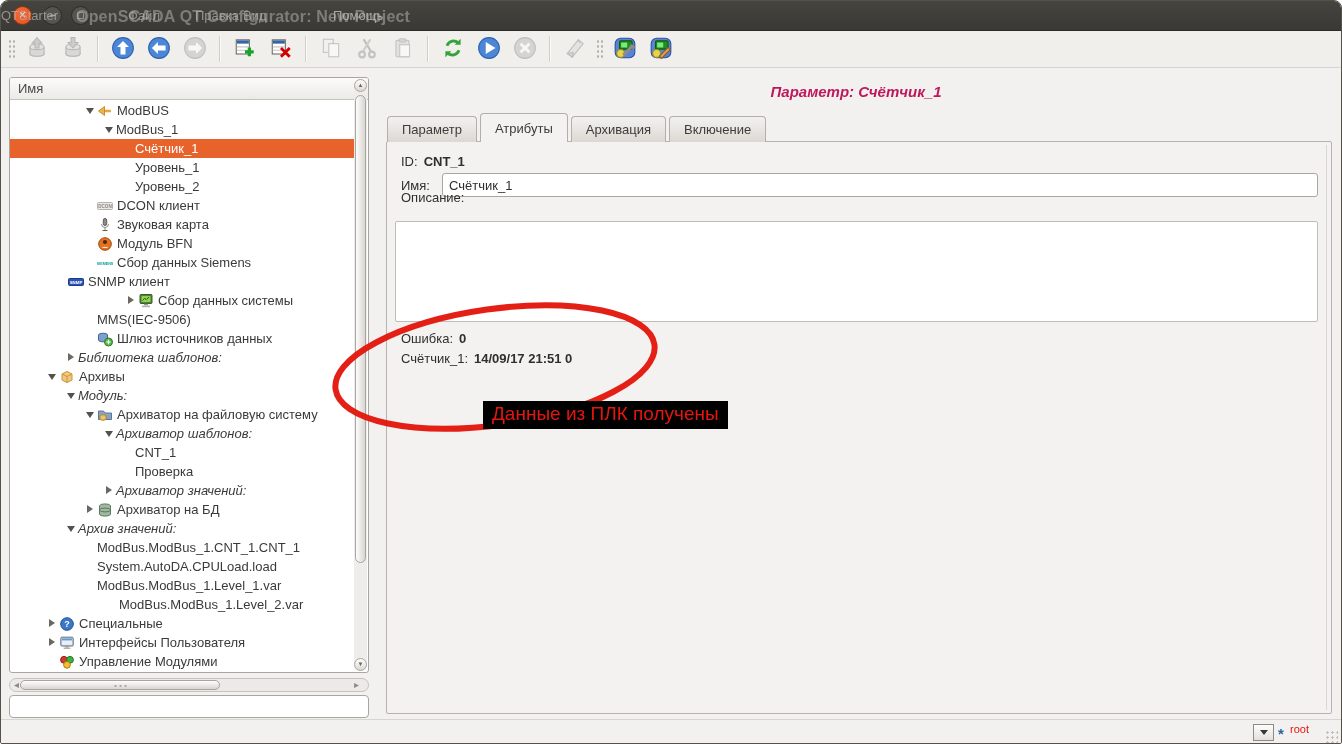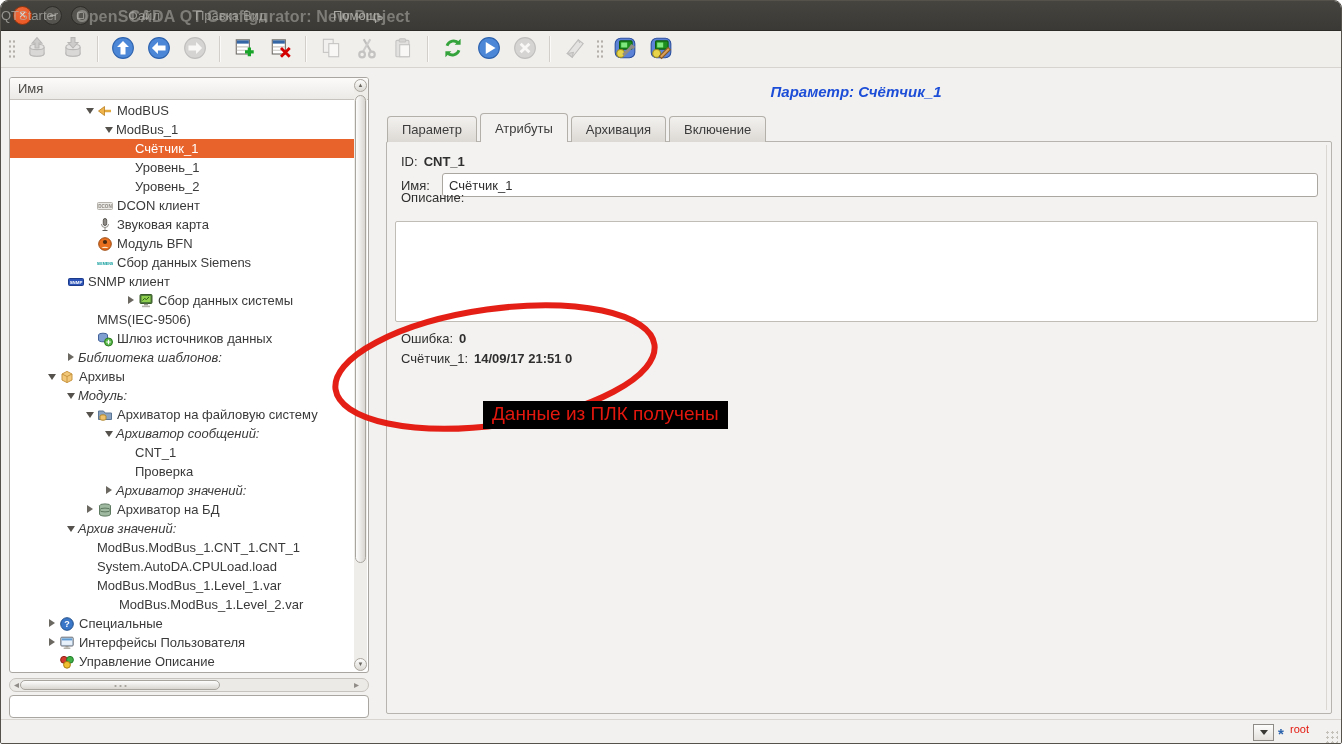--- a/index.html
+++ b/index.html
@@ -65,21 +65,21 @@
             background:linear-gradient(#fdfdfd,#d9d6d1);border:1px solid #a8a49e;}
   .hs-grip{position:absolute;left:50%;top:3px;width:14px;height:4px;margin-left:-7px;
            background-image:radial-gradient(circle,#a8a49e 1px,transparent 1.2px);background-size:5px 4px;}
   
   .search{position:absolute;left:8px;top:694px;width:360px;height:23px;border:1px solid #a9a5a0;
           border-radius:4px;background:#fff;padding:0 6px;font-size:13px;font-family:inherit;}
 
   
   .right-panel{position:absolute;left:376px;top:68px;width:958px;height:650px;}
   .panel-title{position:absolute;left:0;top:14px;width:100%;text-align:center;font-weight:bold;
-               font-style:italic;font-size:15px;color:#1d4ed8;}
+               font-style:italic;font-size:15px;color:#be185d;}
   .tabs{position:absolute;left:10px;top:44px;display:flex;align-items:flex-end;z-index:2;}
   .tab{padding:5px 14px;border:1px solid #b3afa9;border-bottom:none;border-radius:4px 4px 0 0;
        background:linear-gradient(#f3f1ef,#dcd9d4);margin-right:3px;font-size:13px;color:#3c3c3c;height:26px;}
   .tab.active{background:#f3f2f0;height:29px;padding-top:7px;box-shadow:0 1px 0 #f3f2f0;}
   .content-box{position:absolute;left:9px;top:72px;width:946px;height:573px;background:#f3f2f0;
                border:1px solid #b7b3ae;border-radius:2px;}
   .content-box::after{content:"";position:absolute;right:4px;top:3px;bottom:3px;width:1px;background:#dad6d1;}
   .fld-row{position:absolute;left:14px;font-size:13px;color:#2f2f2f;}
   .fld-label{margin-right:6px;}
   .name-input{position:absolute;left:55px;top:31px;width:876px;height:24px;border:1px solid #aaa6a0;
@@ -363,21 +363,21 @@
           <span class="exp e-open"></span>
           <span class="ticon"><svg viewBox="0 0 16 16">
               <path d="M1.5 4h5l1.5 2h6.5v6.5h-13z" fill="#8aa3c0" stroke="#5b7695"></path>
               <ellipse cx="6" cy="9" rx="3" ry="1.2" fill="#f0c36a" stroke="#b08830"></ellipse>
               <path d="M3 9v3c0 .7 1.3 1.2 3 1.2s3-.5 3-1.2V9" fill="#f0c36a" stroke="#b08830"></path>
             </svg></span>
           <span class="tlabel">Архиватор на файловую систему</span>
         </div>
         <div class="trow" style="padding-left: 94px;">
           <span class="exp e-open"></span>
-          <span class="tlabel it">Архиватор сообщений:</span>
+          <span class="tlabel it">Архиватор шаблонов:</span>
         </div>
         <div class="trow" style="padding-left: 113px;">
           <span class="exp"></span>
           <span class="tlabel">CNT_1</span>
         </div>
         <div class="trow" style="padding-left: 113px;">
           <span class="exp"></span>
           <span class="tlabel">Проверка</span>
         </div>
         <div class="trow" style="padding-left: 94px;">
@@ -432,21 +432,21 @@
             </svg></span>
           <span class="tlabel">Интерфейсы Пользователя</span>
         </div>
         <div class="trow" style="padding-left: 37px;">
           <span class="exp"></span>
           <span class="ticon"><svg viewBox="0 0 16 16">
               <circle cx="5" cy="5.8" r="3.4" fill="#d33a2c" stroke="#8f1f15"></circle>
               <circle cx="11" cy="5.8" r="3.4" fill="#3faf46" stroke="#1f7a26"></circle>
               <circle cx="8" cy="10.8" r="3.4" fill="#f0c030" stroke="#a87f10"></circle>
             </svg></span>
-          <span class="tlabel">Управление Описание</span>
+          <span class="tlabel">Управление Модулями</span>
         </div>
       </div>
     <div class="vscroll">
       <div class="vs-btn up">▲</div>
       <div class="vs-thumb"></div>
       <div class="vs-btn down">▼</div>
     </div>
   </div>
   <div class="hscroll">
     <div class="hs-arrow left">◂</div>

